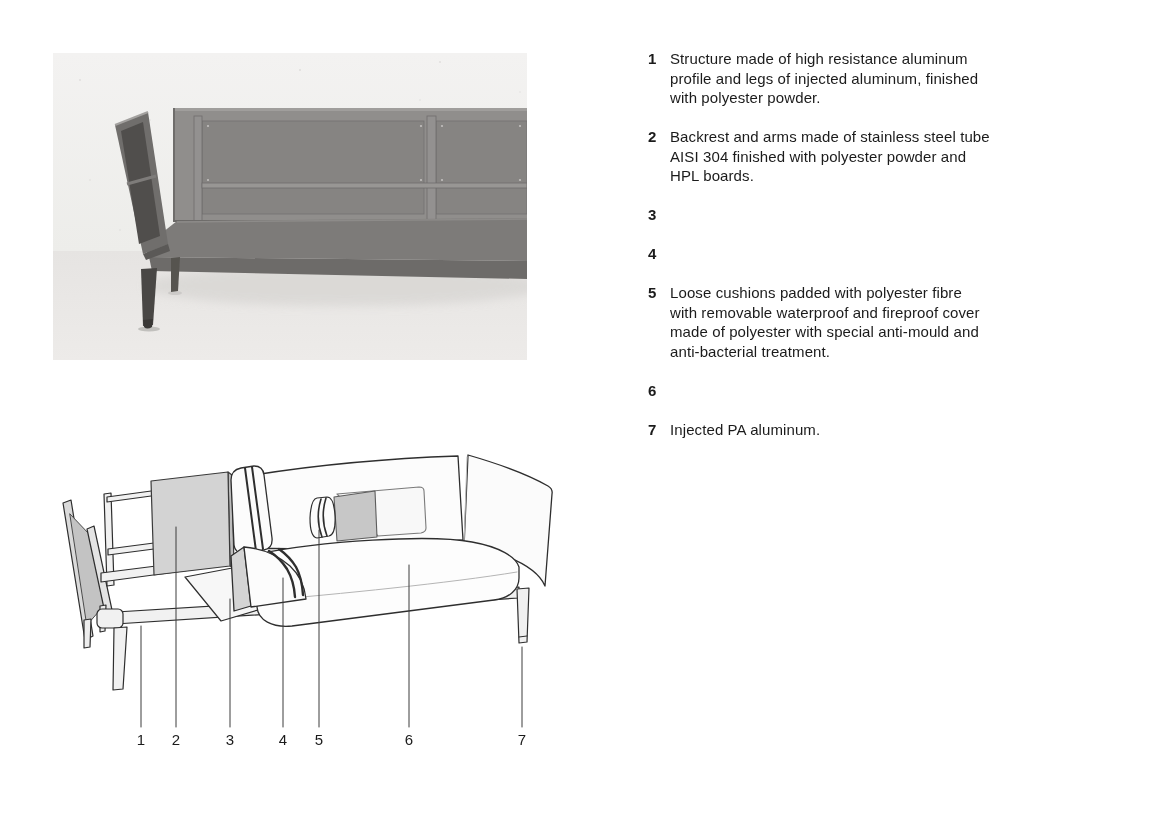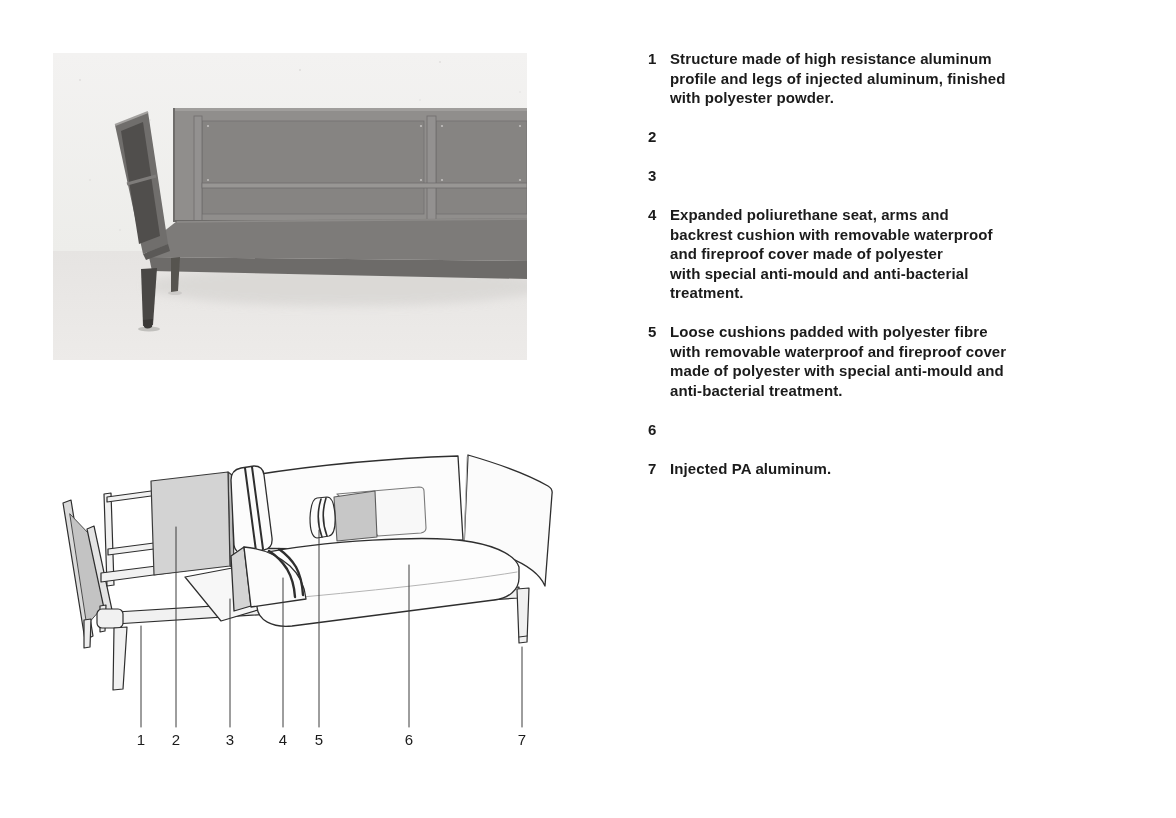--- a/index.html
+++ b/index.html
@@ -9,21 +9,21 @@
   }
   .photo-svg{position:absolute;left:53px;top:53px;width:474px;height:307px;display:block;}
   .diagram-svg{position:absolute;left:55px;top:448px;width:512px;height:310px;display:block;}
   .specs{
     position:absolute;left:648px;top:49px;width:400px;
     font-size:15px;line-height:19.5px;color:#1b1b1b;
     letter-spacing:0.1px;
   }
   .spec-item{display:flex;margin:0 0 19.5px 0;}
   .spec-item .num{flex:none;width:22px;font-weight:700;}
-  .spec-item .txt{margin:0;white-space:pre-line;font-weight:bold;}
+  .spec-item .txt{margin:0;white-space:pre-line;}
   .diagram-svg text{
     font-family:"Liberation Sans", sans-serif;font-size:15px;fill:#1b1b1b;
   }
 </style>
 </head>
 <body>
 
 <div class="page">
 
   <svg class="photo-svg" viewBox="53 53 474 307" xmlns="http://www.w3.org/2000/svg">
@@ -196,31 +196,29 @@
 
   <aside class="specs">
     <div class="spec-item">
       <span class="num">1</span>
       <p class="txt">Structure made of high resistance aluminum
 profile and legs of injected aluminum, finished
 with polyester powder.</p>
     </div>
     <div class="spec-item">
       <span class="num">2</span>
+      <p class="txt">Backrest and arms made of stainless steel tube
+AISI 304 finished with polyester powder and
+HPL boards.</p>
     </div>
     <div class="spec-item">
       <span class="num">3</span>
     </div>
     <div class="spec-item">
       <span class="num">4</span>
-      <p class="txt">Expanded poliurethane seat, arms and
-backrest cushion with removable waterproof
-and fireproof cover made of polyester
-with special anti-mould and anti-bacterial
-treatment.</p>
     </div>
     <div class="spec-item">
       <span class="num">5</span>
       <p class="txt">Loose cushions padded with polyester fibre
 with removable waterproof and fireproof cover
 made of polyester with special anti-mould and
 anti-bacterial treatment.</p>
     </div>
     <div class="spec-item">
       <span class="num">6</span>

